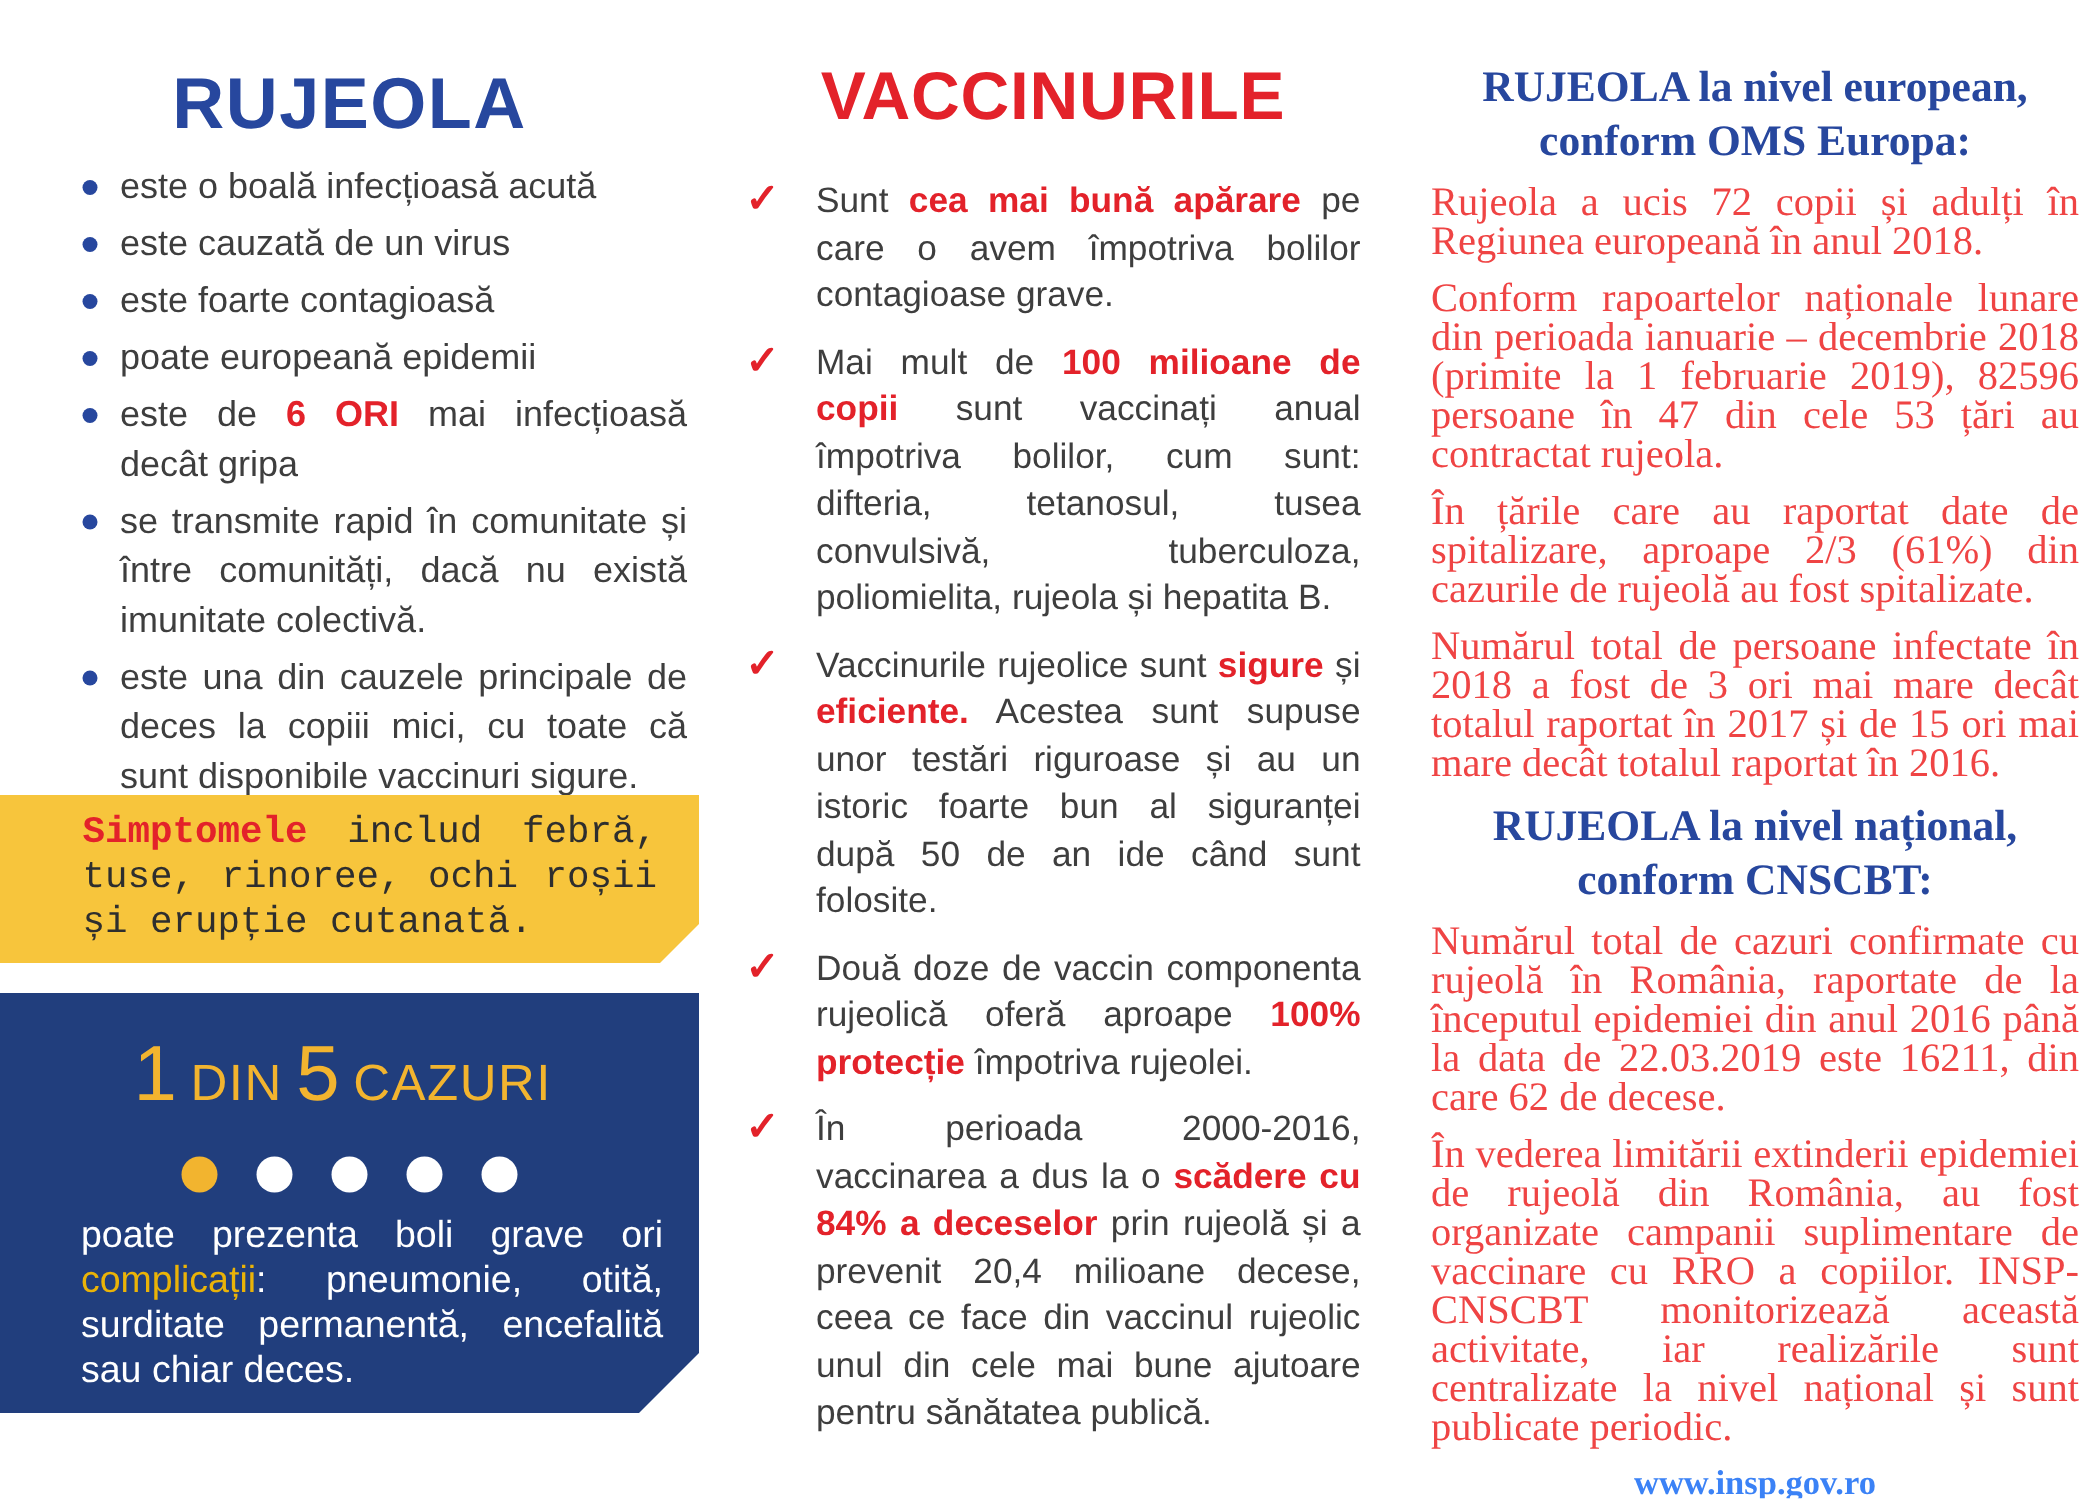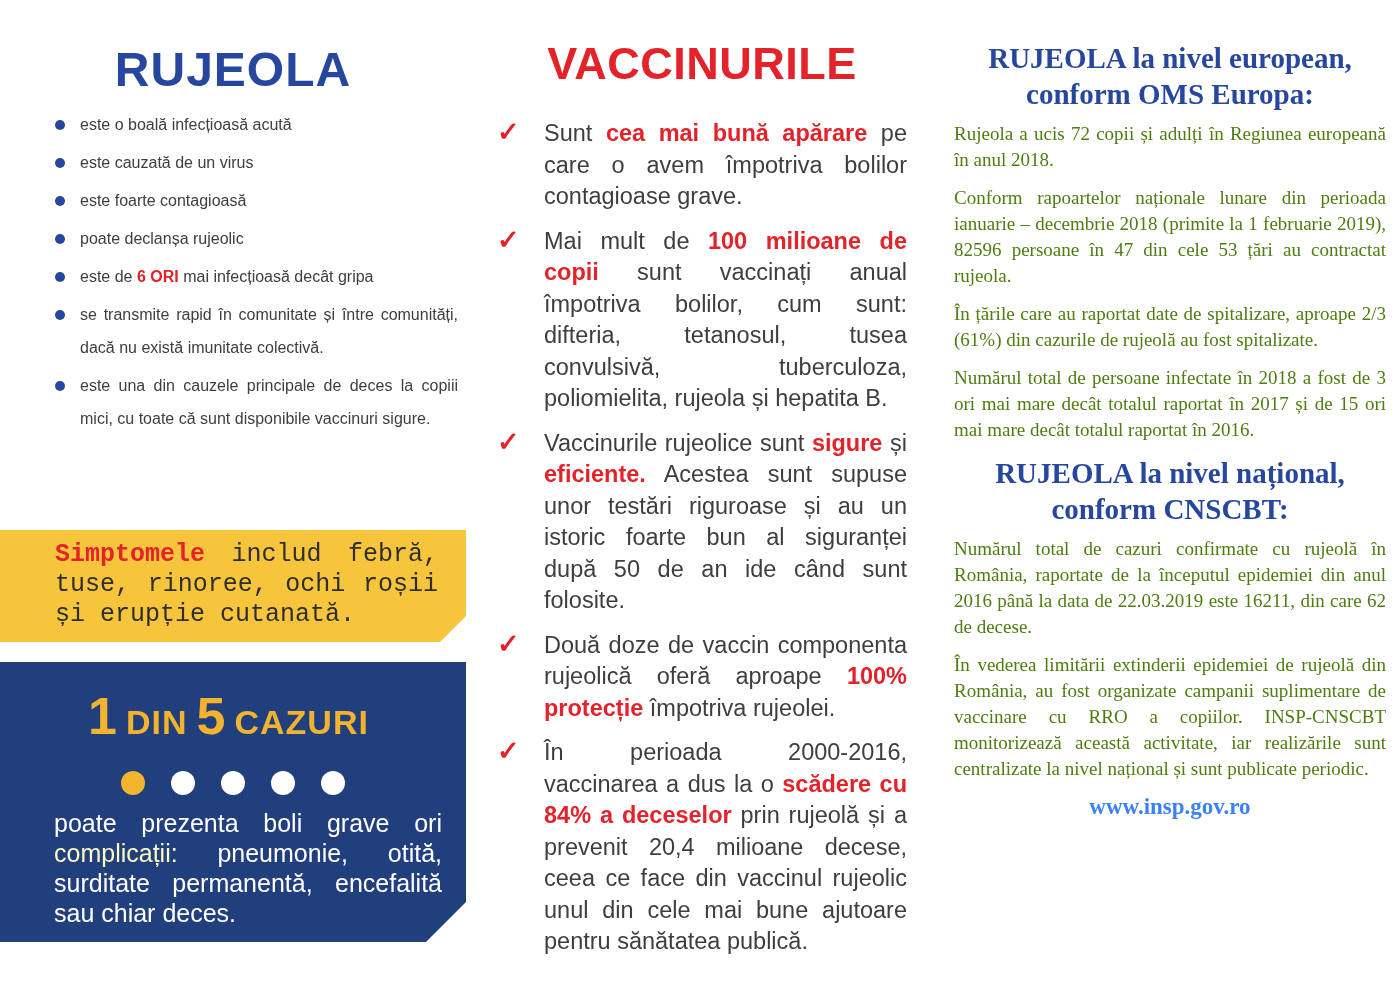--- a/index.html
+++ b/index.html
@@ -12,21 +12,21 @@
   .col-mid{left:497px;width:410px;}
   .col-right{left:954px;width:432px;font-family:Liberation Serif, serif;}
 
   
   .col-left h1{
     margin:44px 0 0;text-align:center;font-size:48px;font-weight:bold;
     color:#27479E;letter-spacing:1px;line-height:52px;
   }
   .facts{list-style:none;margin:12px 0 0;padding:0 8px 0 80px;}
   .facts li{
-    position:relative;font-size:16px;line-height:33px;color:#3E3E3E;
+    position:relative;font-size:24px;line-height:33px;color:#3E3E3E;
     text-align:justify;margin-bottom:5px;
   }
   .facts li::before{
     content:"";position:absolute;left:-25px;top:12px;width:10px;height:10px;
     border-radius:50%;background:#27479E;
   }
   .em-red{color:#E3222A;font-weight:bold;}
 
   .yellow-box{
     position:absolute;left:0;top:530px;width:466px;box-sizing:border-box;
@@ -34,28 +34,28 @@
     font-size:25px;line-height:30px;color:#2E2E2E;text-align:justify;
     clip-path:polygon(0 0,100% 0,100% calc(100% - 26px),calc(100% - 26px) 100%,0 100%);
     font-family:Liberation Mono, monospace;
   }
 
   .navy-box{
     position:absolute;left:0;top:662px;width:466px;height:280px;box-sizing:border-box;
     background:#213E7D;color:#ffffff;
     clip-path:polygon(0 0,100% 0,100% calc(100% - 40px),calc(100% - 40px) 100%,0 100%);
   }
-  .headline{margin-top:26px;text-align:center;color:#F2B42F;font-weight:bold;line-height:56px;}
+  .headline{margin-top:26px;text-align:center;color:#F2B42F;font-weight:normal;line-height:56px;}
   .headline .big{font-size:52px;}
   .headline .small{font-size:34px;margin:0 9px;letter-spacing:1px;}
   .dots{margin-top:14px;display:flex;justify-content:center;gap:26px;}
   .dot{width:24px;height:24px;border-radius:50%;background:#ffffff;}
   .dot.gold{background:#F2B42F;}
   .navy-box p{margin:13px 24px 0 54px;font-size:25px;line-height:30px;text-align:justify;}
-  .em-gold{color:#fef9c3;}
+  .em-gold{color:#eab308;}
 
   
   .col-mid h1{
     margin:38px 0 0;text-align:center;font-size:45px;font-weight:bold;
     color:#E3222A;letter-spacing:0.5px;line-height:52px;
   }
   .checks{list-style:none;margin:28px 0 0;padding:0;}
   .checks li{
     position:relative;padding-left:47px;font-size:23.5px;line-height:31.5px;
     color:#3E3E3E;text-align:justify;margin-bottom:13px;
@@ -64,40 +64,40 @@
     position:absolute;left:0;top:-1px;color:#E3222A;font-weight:bold;font-size:27px;
   }
 
   
   .col-right h2{
     margin:40px 0 9px;text-align:center;font-size:29px;line-height:36px;
     font-weight:bold;color:#27479E;
   }
   .col-right h2.national{margin-top:2px;}
   .col-right p{
-    margin:0 0 12px;font-size:19px;line-height:26px;
-    text-align:justify;color:#4d7c0f;
+    margin:0 0 12px;font-size:27px;line-height:26px;
+    text-align:justify;color:#ef4444;
   }
   .link{
     display:block;margin-top:0;text-align:center;font-size:23px;font-weight:bold;
     color:#3b82f6;text-decoration:none;cursor:pointer;
   }
 </style>
 </head>
 <body>
 
 <div class="page">
 
   <div class="col col-left">
     <h1>RUJEOLA</h1>
     <ul class="facts">
       <li><span>este o boală infecțioasă acută</span></li>
       <li><span>este cauzată de un virus</span></li>
       <li><span>este foarte contagioasă</span></li>
-      <li><span>poate declanșa rujeolic</span></li>
+      <li><span>poate europeană epidemii</span></li>
       <li><span>este de </span><span class="em-red">6 ORI</span><span> mai infecțioasă decât gripa</span></li>
       <li><span>se transmite rapid în comunitate și între comunități, dacă nu există imunitate colectivă.</span></li>
       <li><span>este una din cauzele principale de deces la copiii mici, cu toate că sunt disponibile vaccinuri sigure.</span></li>
     </ul>
 
     <div class="yellow-box">
       <span class="em-red">Simptomele</span><span> includ febră, tuse, rinoree, ochi roșii și erupție cutanată.</span>
     </div>
 
     <div class="navy-box">

